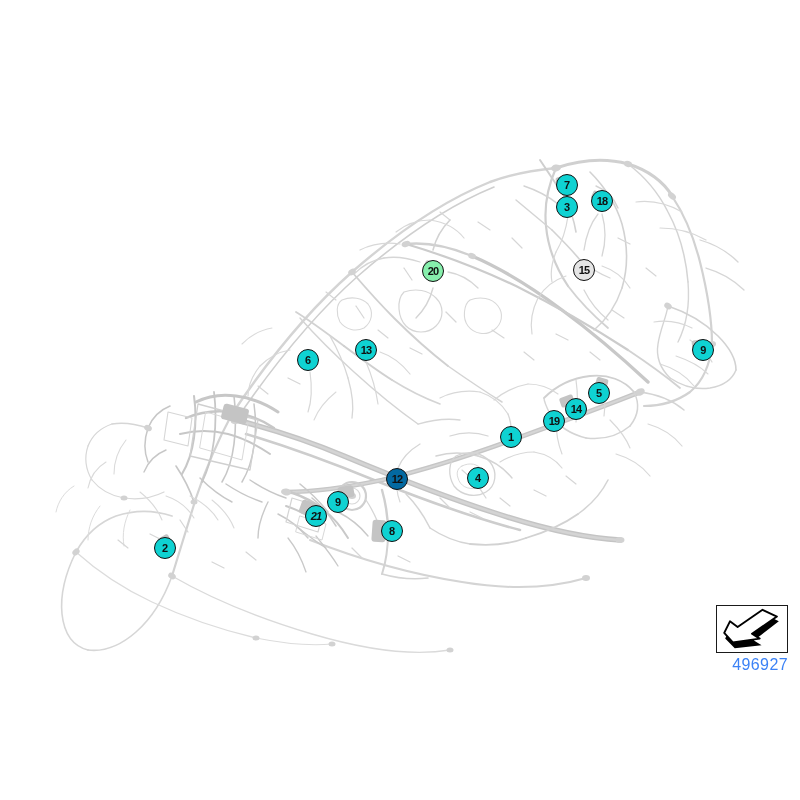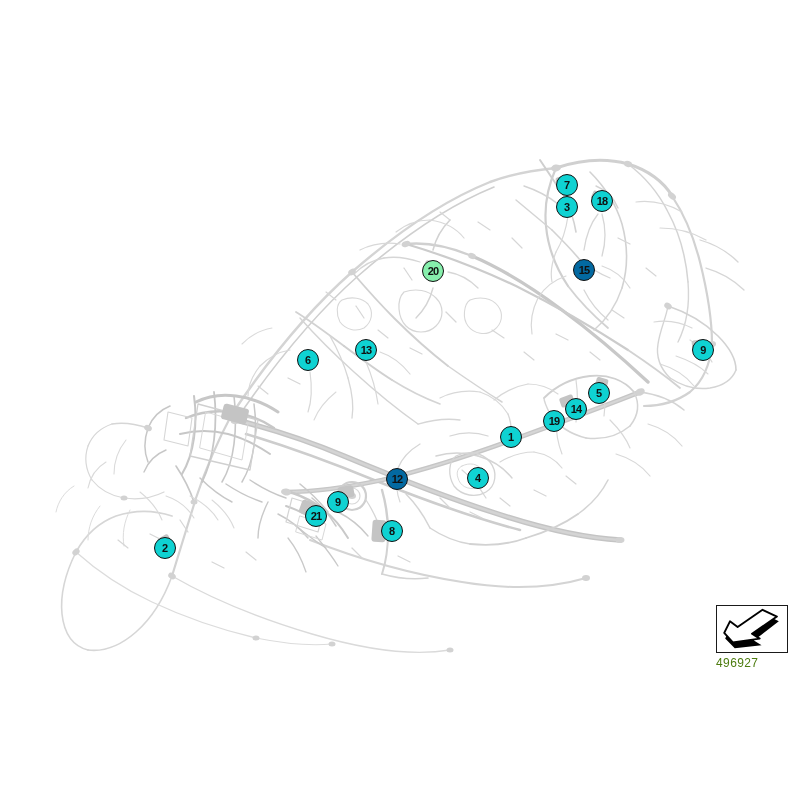--- a/index.html
+++ b/index.html
@@ -65,24 +65,24 @@
     left: 0;
     top: 0;
     width: 100%;
     height: 100%;
   }
   #legend-id {
     position: absolute;
     left: 716px;
     top: 656px;
     width: 72px;
-    text-align: left;
+    text-align: right;
     font-family: "Liberation Sans", sans-serif;
-    font-size: 12px;
-    color: #4d7c0f;
+    font-size: 16px;
+    color: #3b82f6;
     letter-spacing: 0.4px;
   }
 </style>
 </head>
 <body style="background: rgb(255, 255, 255);">
 
 <div id="diagram-root" style="background: rgb(255, 255, 255);">
 
   <svg id="harness-svg" viewBox="0 0 800 800" aria-hidden="true">
     <g fill="none" stroke="#c9c9c9" stroke-linecap="round" stroke-linejoin="round">
@@ -361,33 +361,33 @@
         <rect x="158" y="536" width="12" height="9" rx="2" transform="rotate(-30 164 540)"></rect>
       </g>
 
     </g>
   </svg>
 
   <div id="markers-layer">
       <div class="marker" style="left: 567px; top: 185px; background: rgb(15, 210, 210); border-color: rgb(17, 17, 17); color: rgb(16, 16, 16);">7</div>
       <div class="marker" style="left: 567px; top: 207px; background: rgb(15, 210, 210); border-color: rgb(17, 17, 17); color: rgb(16, 16, 16);">3</div>
       <div class="marker wide" style="left: 602px; top: 201px; background: rgb(15, 210, 210); border-color: rgb(17, 17, 17); color: rgb(16, 16, 16);">18</div>
-      <div class="marker wide" style="left: 584px; top: 270px; background: #0369a1; border-color: rgb(17, 17, 17); color: rgb(16, 16, 16);">15</div>
+      <div class="marker wide" style="left: 584px; top: 270px; background: #e5e5e5; border-color: rgb(17, 17, 17); color: rgb(16, 16, 16);">15</div>
       <div class="marker wide" style="left: 433px; top: 271px; background: #86efac; border-color: rgb(17, 17, 17); color: rgb(16, 16, 16);">20</div>
       <div class="marker wide" style="left: 703px; top: 350px; background: rgb(15, 210, 210); border-color: rgb(17, 17, 17); color: rgb(16, 16, 16);">9</div>
       <div class="marker wide" style="left: 366px; top: 350px; background: rgb(15, 210, 210); border-color: rgb(17, 17, 17); color: rgb(16, 16, 16);">13</div>
       <div class="marker" style="left: 308px; top: 360px; background: rgb(15, 210, 210); border-color: rgb(17, 17, 17); color: rgb(16, 16, 16);">6</div>
       <div class="marker" style="left: 599px; top: 393px; background: rgb(15, 210, 210); border-color: rgb(17, 17, 17); color: rgb(16, 16, 16);">5</div>
       <div class="marker wide" style="left: 576px; top: 409px; background: rgb(15, 210, 210); border-color: rgb(17, 17, 17); color: rgb(16, 16, 16); text-align: right;">14</div>
       <div class="marker wide" style="left: 554px; top: 421px; background: rgb(15, 210, 210); border-color: rgb(17, 17, 17); color: rgb(16, 16, 16);">19</div>
       <div class="marker" style="left: 511px; top: 437px; background: rgb(15, 210, 210); border-color: rgb(17, 17, 17); color: rgb(16, 16, 16);">1</div>
       <div class="marker wide" style="left: 397px; top: 479px; background: #0369a1; border-color: rgb(17, 17, 17); color: rgb(16, 16, 16);">12</div>
       <div class="marker" style="left: 478px; top: 478px; background: rgb(15, 210, 210); border-color: rgb(17, 17, 17); color: rgb(16, 16, 16);">4</div>
       <div class="marker" style="left: 338px; top: 502px; background: rgb(15, 210, 210); border-color: rgb(17, 17, 17); color: rgb(16, 16, 16);">9</div>
-      <div class="marker wide" style="left: 316px; top: 516px; background: rgb(15, 210, 210); border-color: rgb(17, 17, 17); color: rgb(16, 16, 16);">21</div>
+      <div class="marker wide" style="left: 316px; top: 516px; background: rgb(15, 210, 210); border-color: rgb(17, 17, 17); color: rgb(16, 16, 16); font-style: italic;">21</div>
       <div class="marker" style="left: 392px; top: 531px; background: rgb(15, 210, 210); border-color: rgb(17, 17, 17); color: rgb(16, 16, 16);">8</div>
       <div class="marker" style="left: 165px; top: 548px; background: rgb(15, 210, 210); border-color: rgb(17, 17, 17); color: rgb(16, 16, 16);">2</div>
     </div>
 
   <div id="legend-box">
     <svg id="legend-arrow-svg" viewBox="0 0 72 48" aria-hidden="true">
       <polygon points="8,34 14,22 22,28 48,8 64,16 38,36 46,41 18,44" fill="#000000" stroke="none"></polygon>
       <polygon points="7,28 13,16 21,22 47,4 62,11 36,29 44,34 16,38" fill="#ffffff" stroke="#000000" stroke-width="2" stroke-linejoin="round"></polygon>
     </svg>
   </div>

